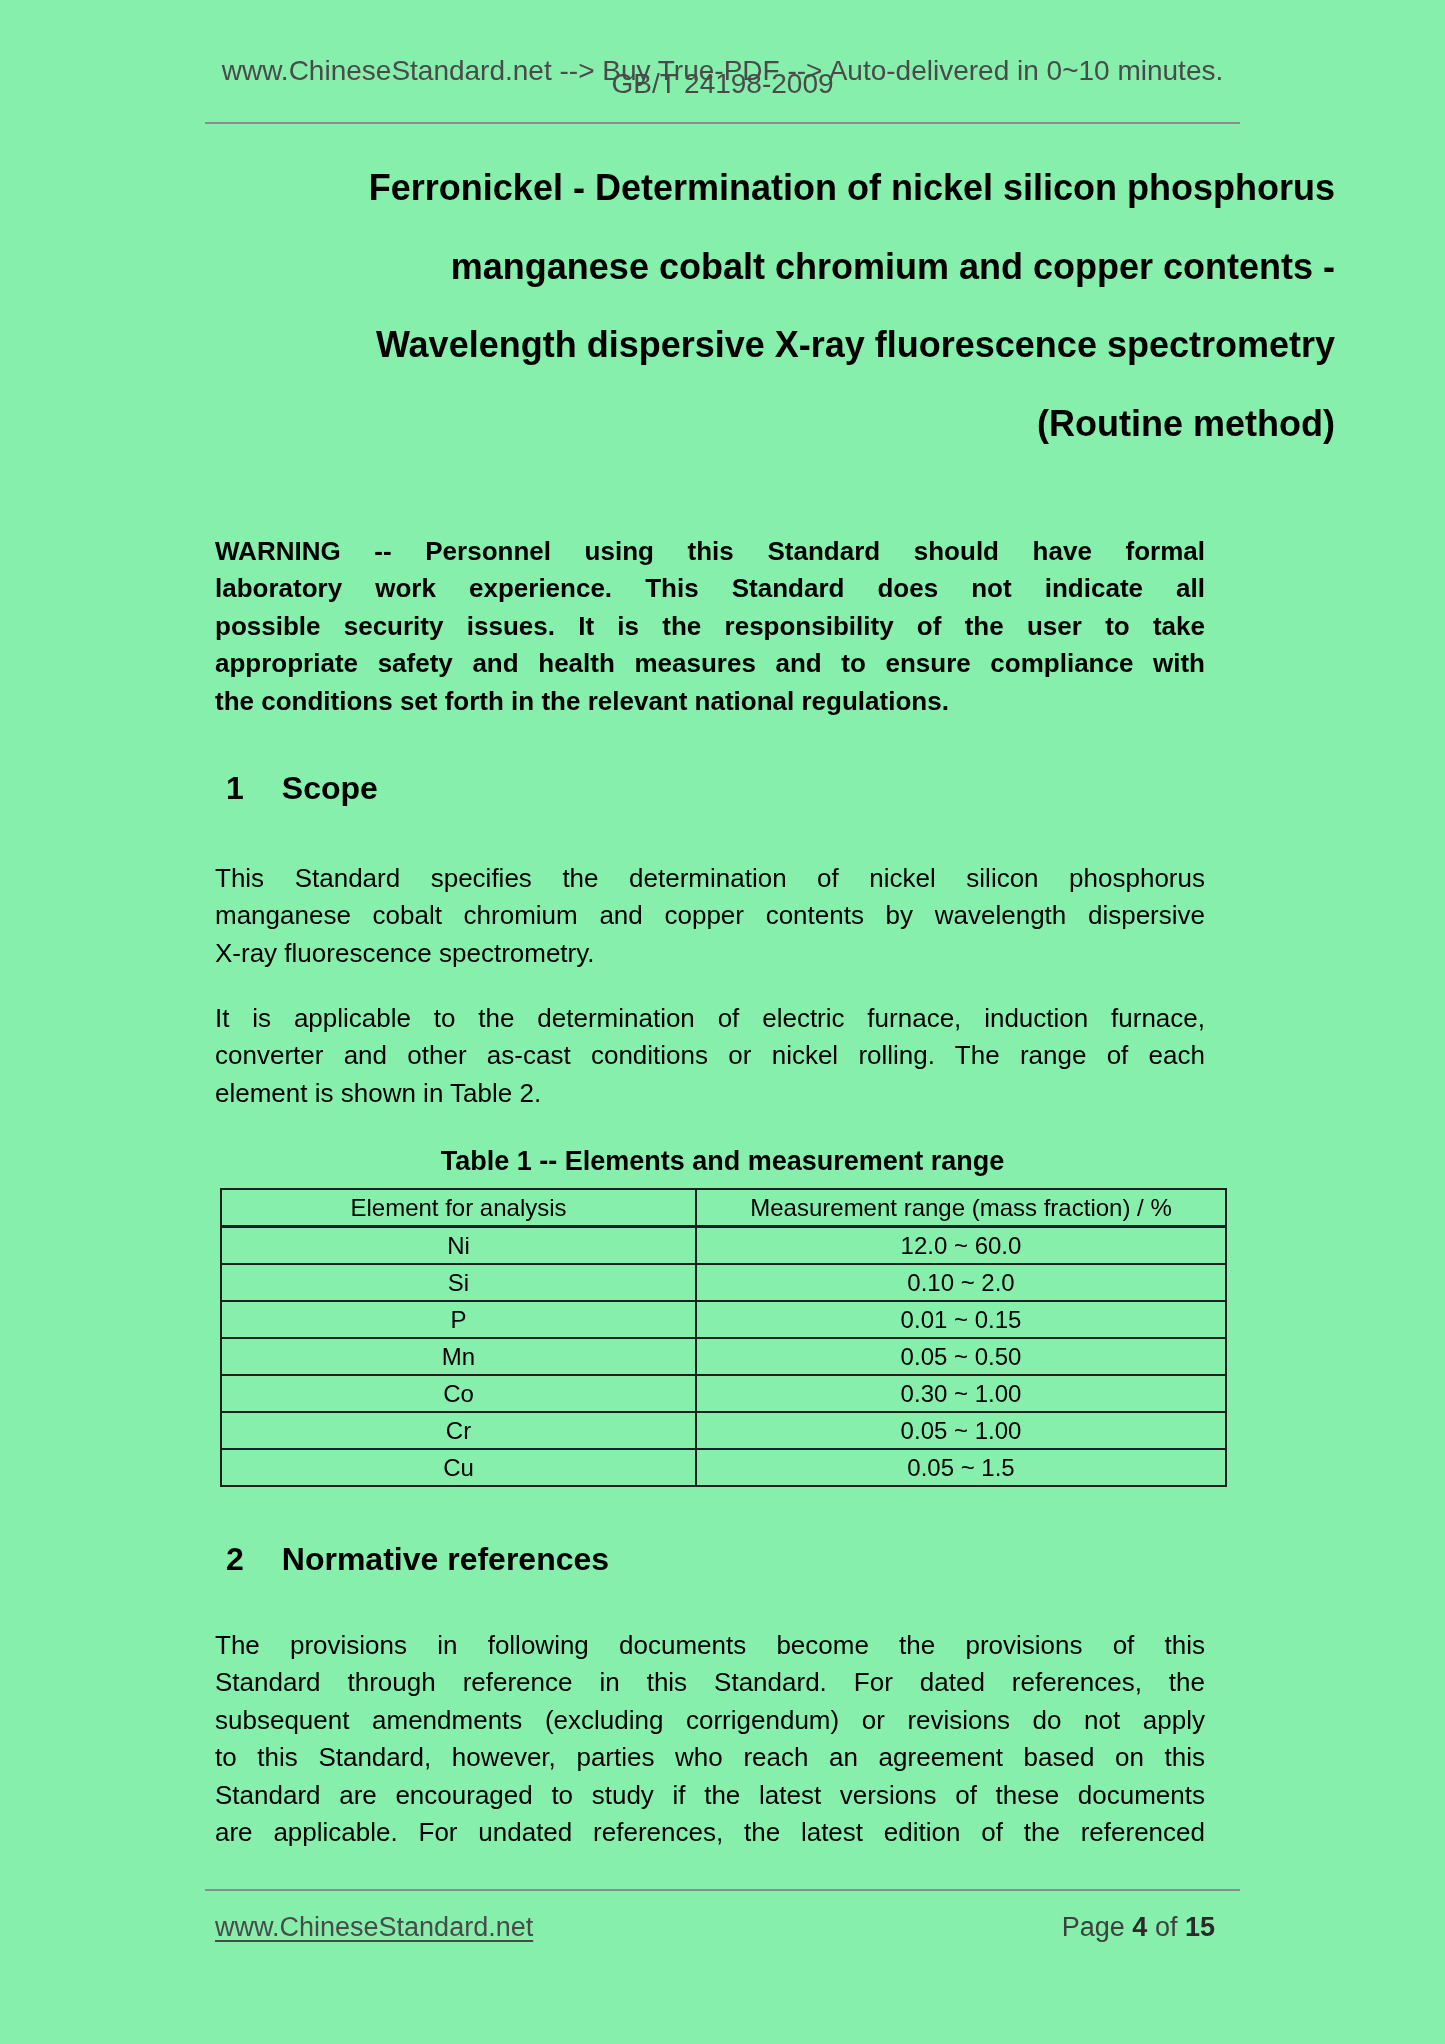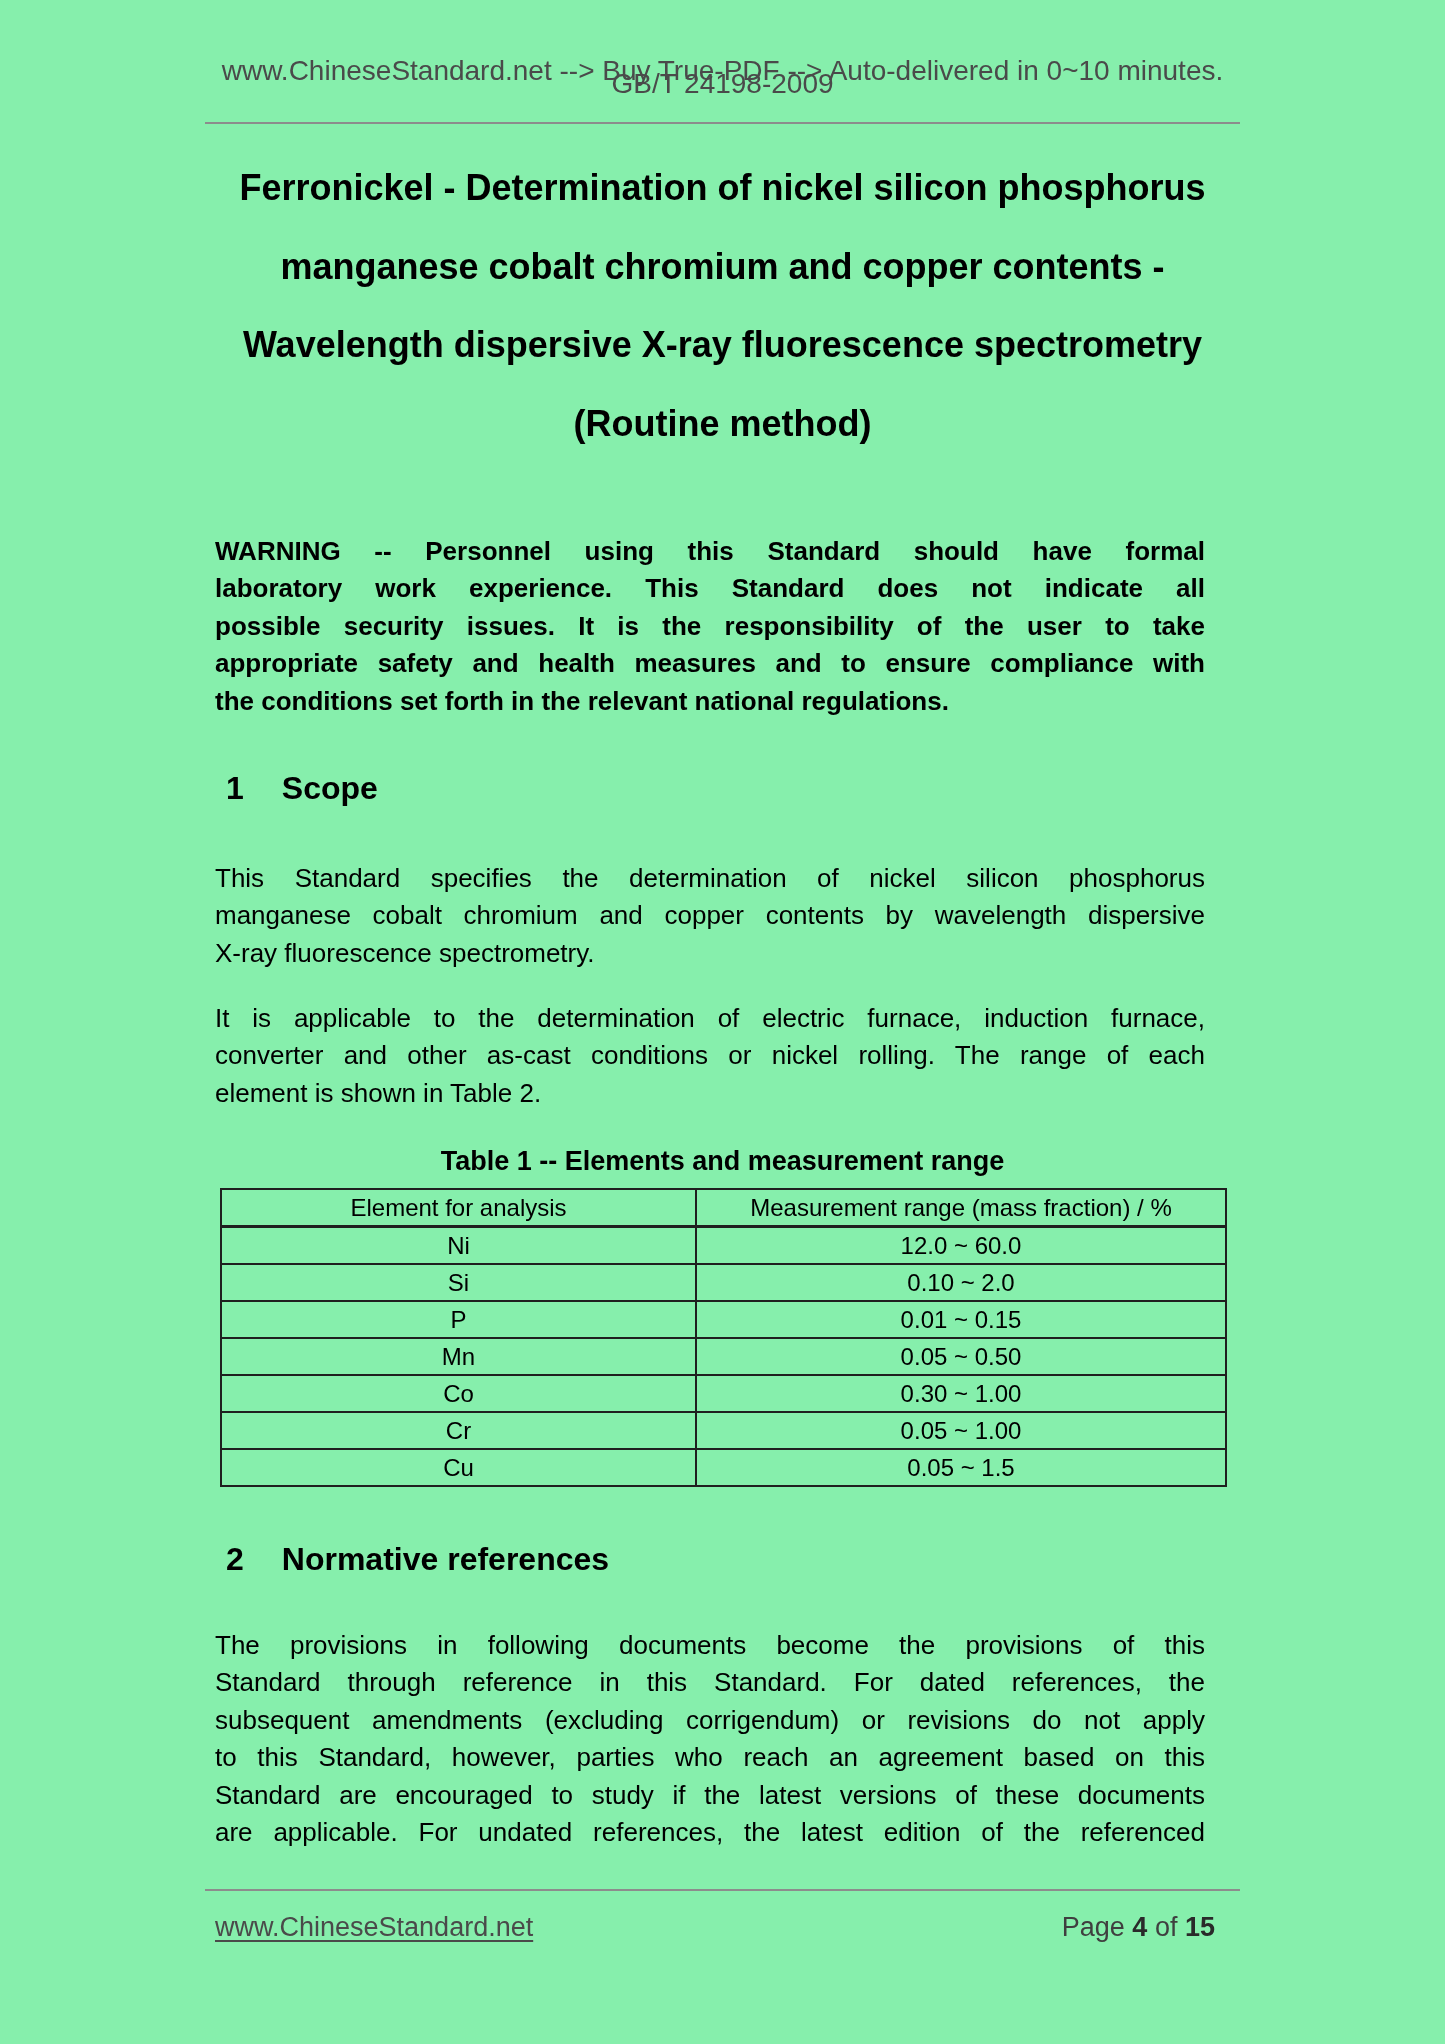--- a/index.html
+++ b/index.html
@@ -18,21 +18,21 @@
   .gbt-code {
     top:67px; left:0; right:0; text-align:center;
     font-size:28px; line-height:34px; color:#4a4a4a;
   }
   .rule { height:2px; background:#8c8c8c; left:205px; width:1035px; }
   .rule-header { top:122px; }
   .rule-footer { top:1889px; }
 
   
   .doc-title {
-    top:149px; left:110px; width:1225px; text-align:center;
+    top:149px; left:110px; width:1225px; text-align:right;
     font-size:36px; font-weight:bold; line-height:78.5px; color:#000;
   }
 
   
   .par { left:215px; width:990px; font-size:26px; line-height:37.4px; }
   .warning { top:533px; font-weight:bold; }
   .scope-p1 { top:860px; }
   .scope-p2 { top:1000px; }
   .norm-p   { top:1627px; }
   .jline { text-align:justify; text-align-last:justify; }

